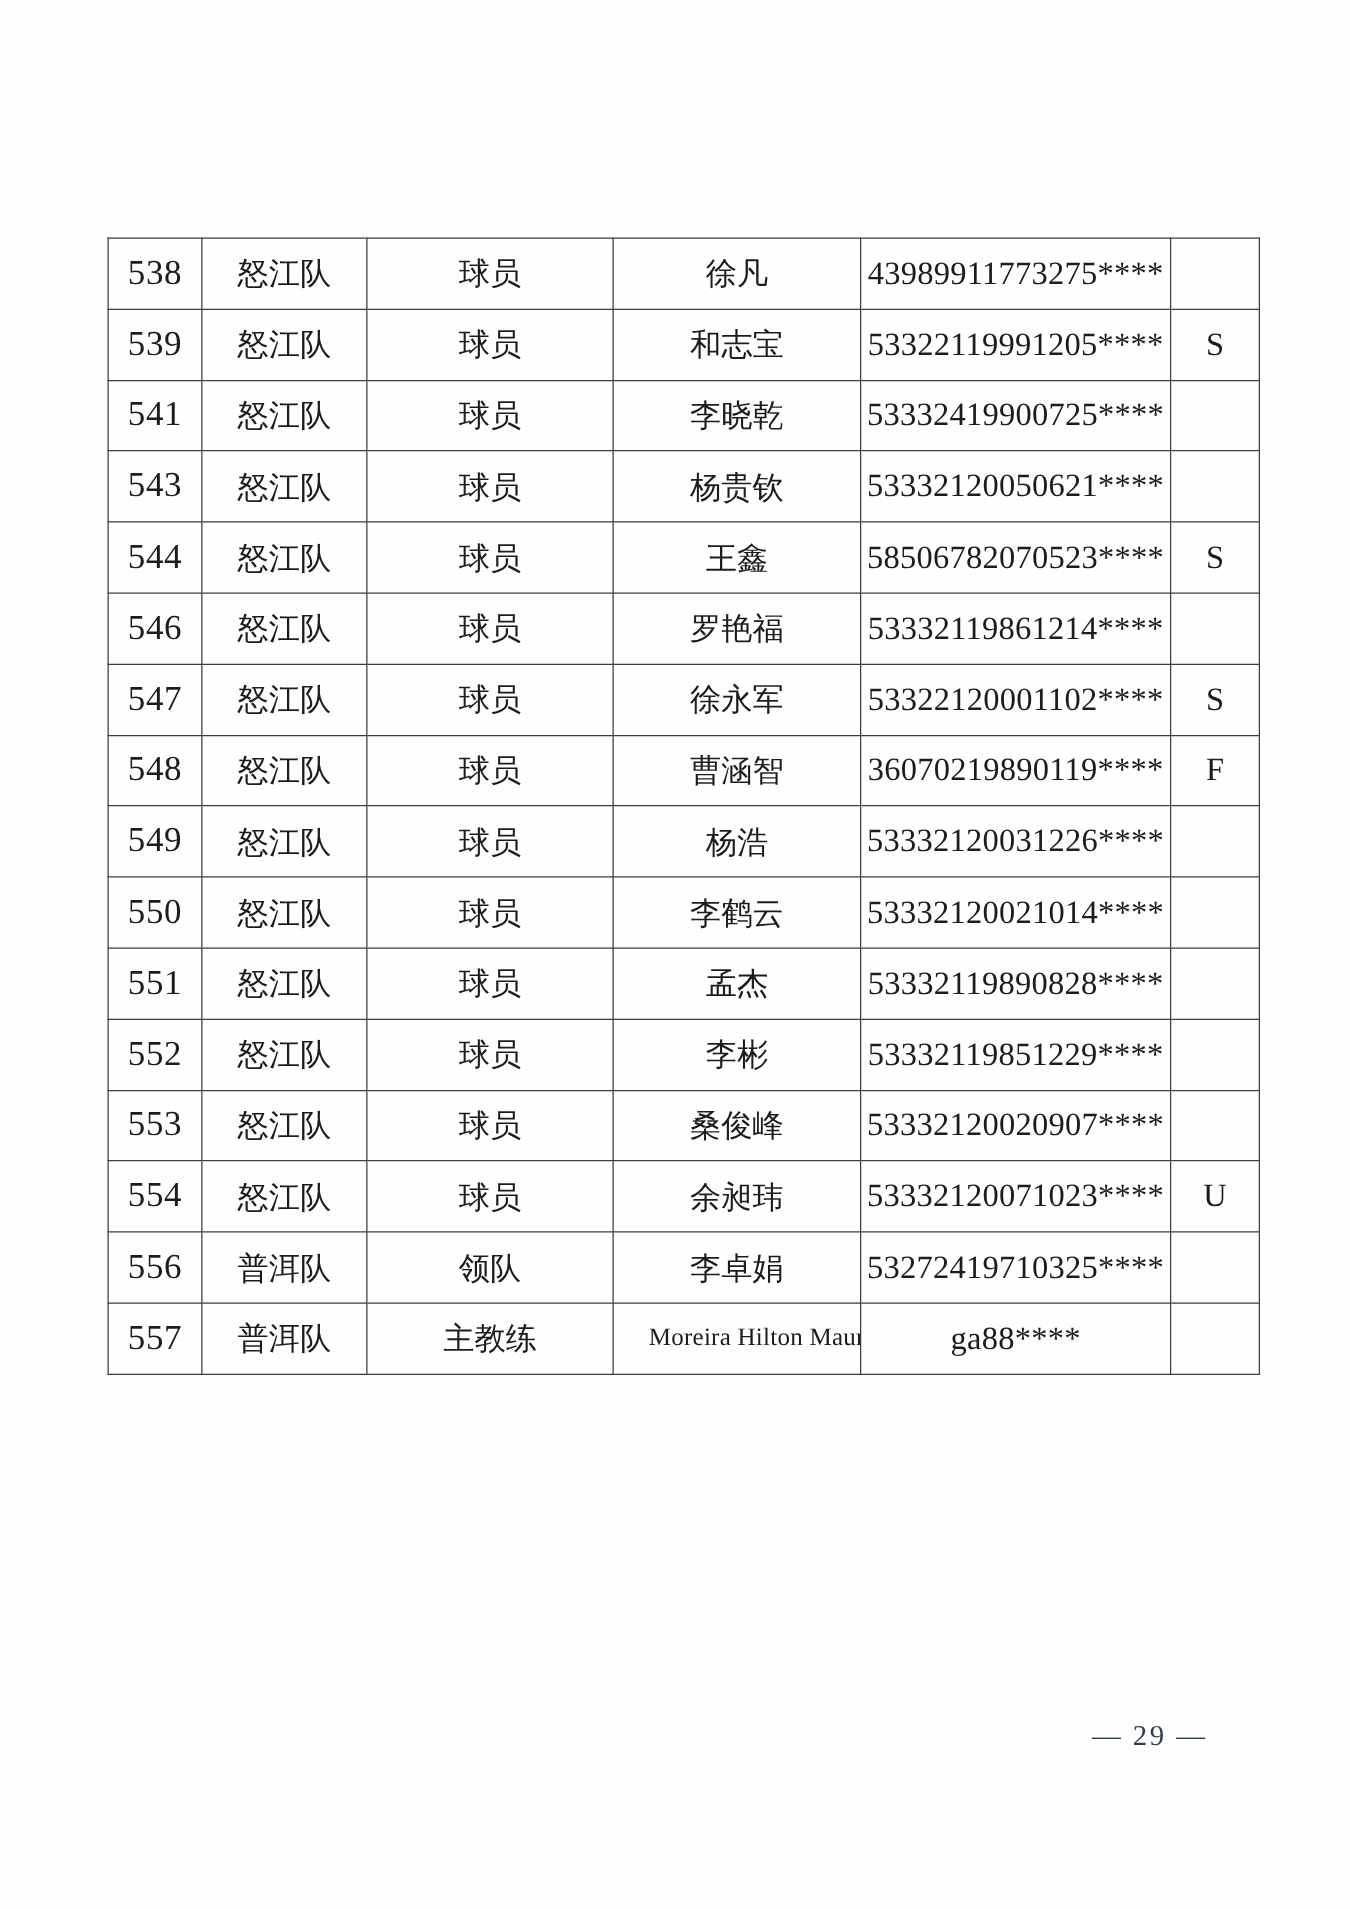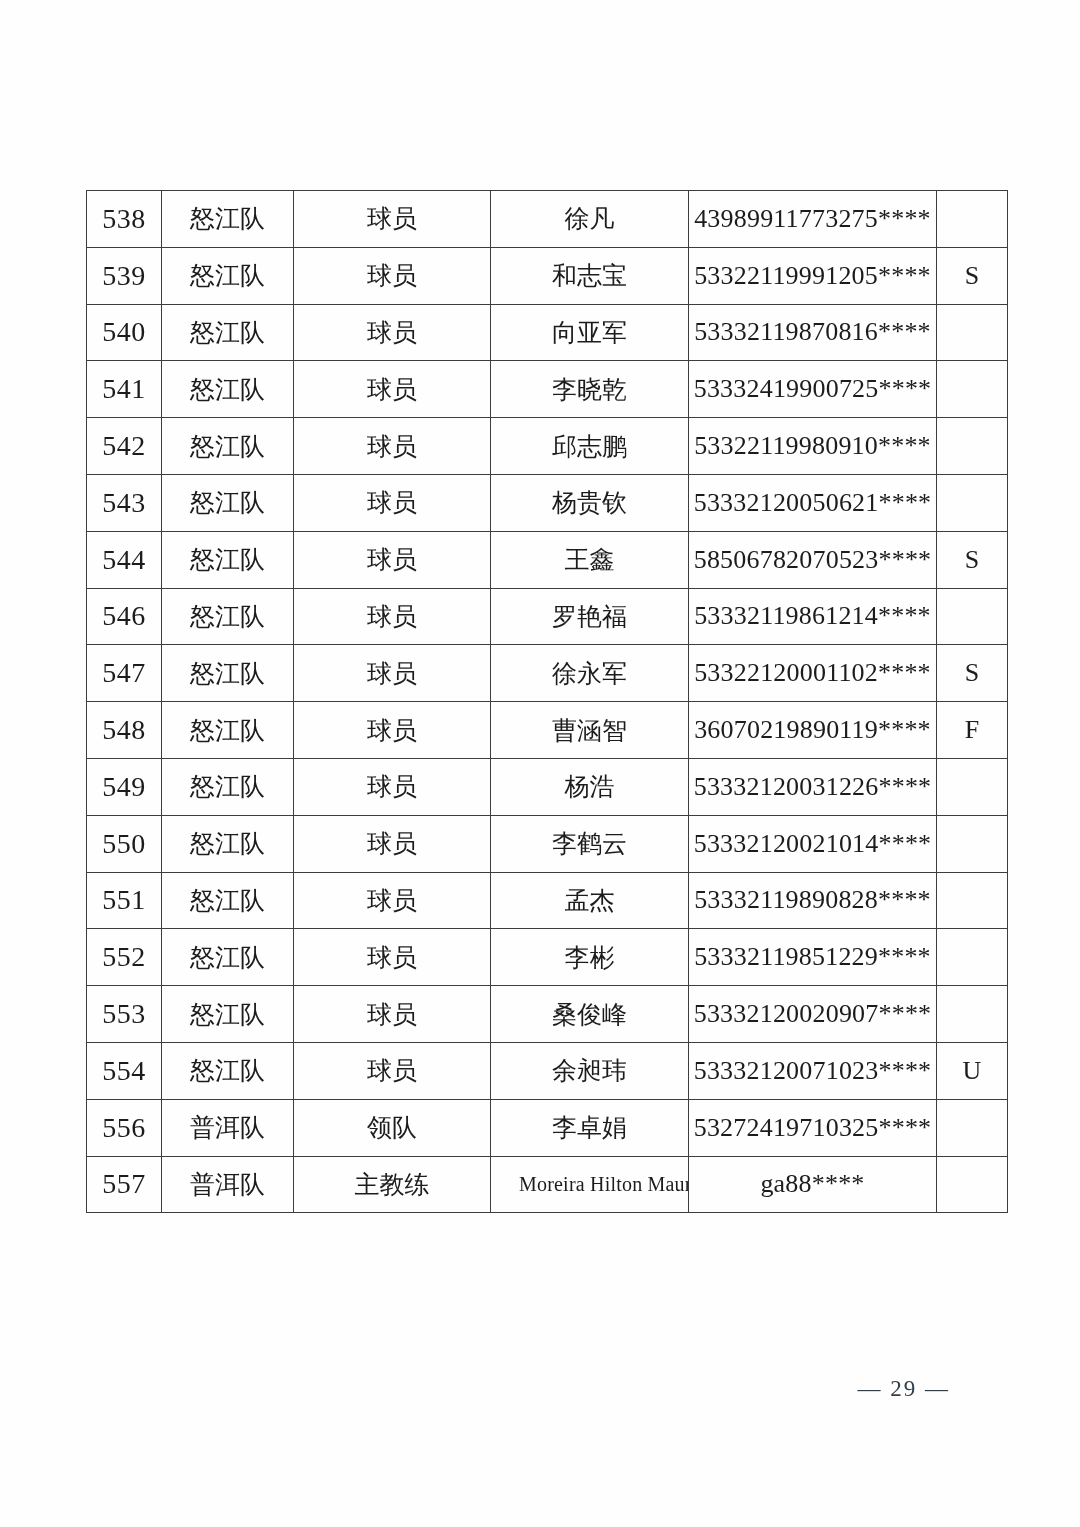--- a/index.html
+++ b/index.html
@@ -54,21 +54,21 @@
     font-size: 26px;
   }
   td.col-name.latin-name {
     font-size: 20px;
     letter-spacing: 0.2px;
     padding-left: 28px;
   }
   .footer-pagenum {
     position: absolute;
     top: 1376px;
-    right: 130px;
+    right: 114px;
     font-size: 23px;
     color: #31404a;
     letter-spacing: 2px;
     font-family: "Liberation Serif", "DejaVu Serif", serif;
   }
 </style>
 </head>
 <body>
 
 <div class="page">
@@ -93,41 +93,25 @@
         </tr>
         <tr>
           <td class="col-number">539</td>
           <td class="col-team">怒江队</td>
           <td class="col-role">球员</td>
           <td class="col-name">和志宝</td>
           <td class="col-id">53322119991205****</td>
           <td class="col-remark">S</td>
         </tr>
         <tr>
-          <td class="col-number">540</td>
-          <td class="col-team">怒江队</td>
-          <td class="col-role">球员</td>
-          <td class="col-name">向亚军</td>
-          <td class="col-id">53332119870816****</td>
-          <td class="col-remark"></td>
-        </tr>
-        <tr>
           <td class="col-number">541</td>
           <td class="col-team">怒江队</td>
           <td class="col-role">球员</td>
           <td class="col-name">李晓乾</td>
           <td class="col-id">53332419900725****</td>
-          <td class="col-remark"></td>
-        </tr>
-        <tr>
-          <td class="col-number">542</td>
-          <td class="col-team">怒江队</td>
-          <td class="col-role">球员</td>
-          <td class="col-name">邱志鹏</td>
-          <td class="col-id">53322119980910****</td>
           <td class="col-remark"></td>
         </tr>
         <tr>
           <td class="col-number">543</td>
           <td class="col-team">怒江队</td>
           <td class="col-role">球员</td>
           <td class="col-name">杨贵钦</td>
           <td class="col-id">53332120050621****</td>
           <td class="col-remark"></td>
         </tr>

